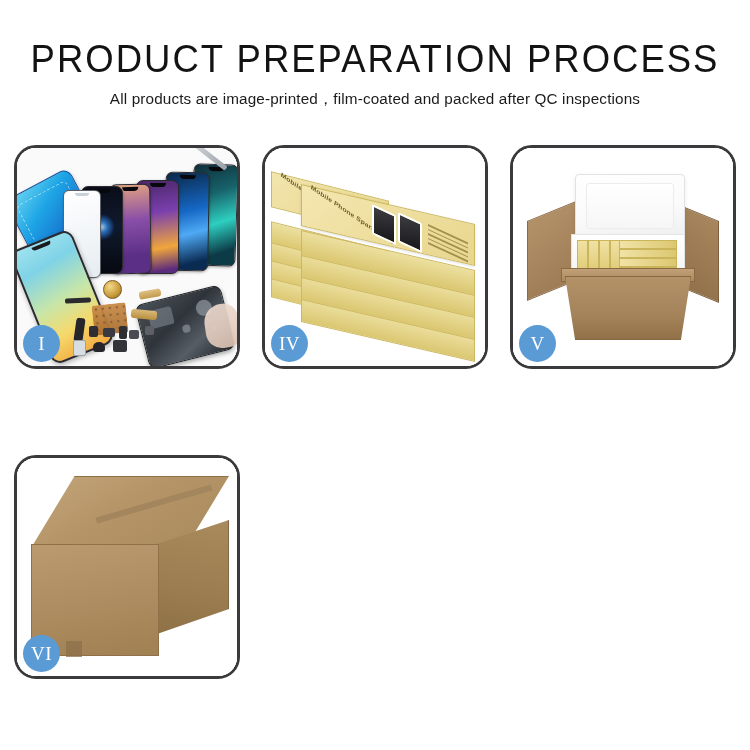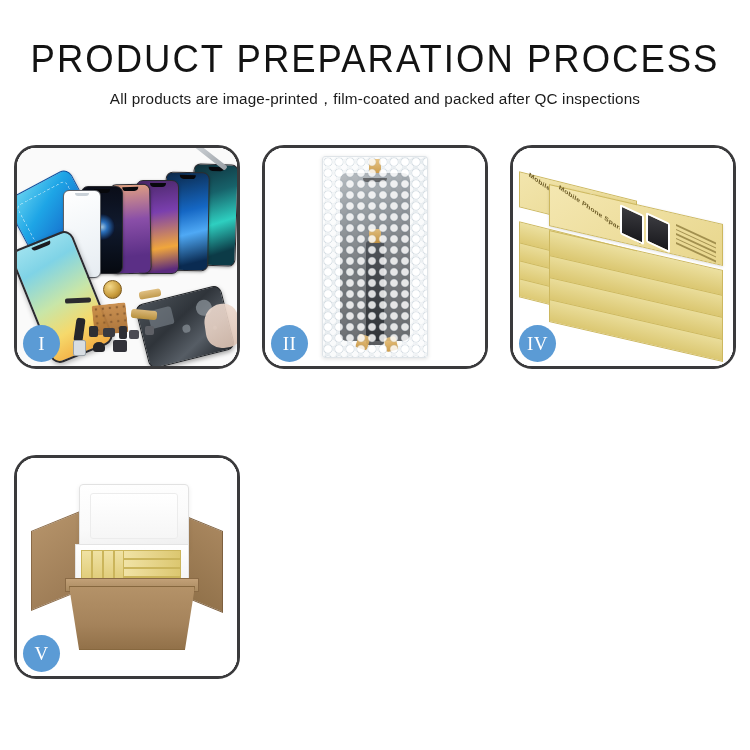--- a/index.html
+++ b/index.html
@@ -527,37 +527,20 @@
             <div class="smallpart sp8"></div>
           </div>
 
           <div class="tweezers"></div>
           <div class="hand"></div>
         </div>
       </div>
       <div class="badge">I</div>
     </div>
 
-    <div class="panel p2">
-      <div class="panel-inner">
-        <div class="photo">
-          <div class="bgwash"></div>
-          <div class="bubblepack">
-            <div class="lcd"></div>
-            <div class="lcdflex"></div>
-            <div class="tape tp1"></div>
-            <div class="tape tp2"></div>
-            <div class="tape tp3"></div>
-            <div class="tape tp4"></div>
-            <div class="bubbleOverlay"></div>
-          </div>
-        </div>
-      </div>
-      <div class="badge">II</div>
-    </div>
 
 
     <div class="panel p4">
       <div class="panel-inner">
         <div class="photo">
           <div class="bgwash"></div>
           <div class="stack">
 
             <div class="stackA">
               <div class="layer" style="top:104px"></div>
@@ -625,15 +608,31 @@
             <div class="ybarH" style="top:18px"></div>
             <div class="ybarH" style="top:27px"></div>
           </div>
           <div class="cartonTopEdge"></div>
           <div class="cartonBody"></div>
         </div>
       </div>
       <div class="badge">V</div>
     </div>
 
+    <div class="panel p6">
+      <div class="panel-inner">
+        <div class="photo">
+          <div class="bgwash"></div>
+          <div class="cartonTop">
+            <div class="cartonTapeTop"></div>
+          </div>
+          <div class="cartonSide"></div>
+          <div class="cartonFront">
+            <div class="tab1"></div>
+
+          </div>
+        </div>
+      </div>
+      <div class="badge">VI</div>
+    </div>
 
   </div>
 </div>
 
 </body></html>

